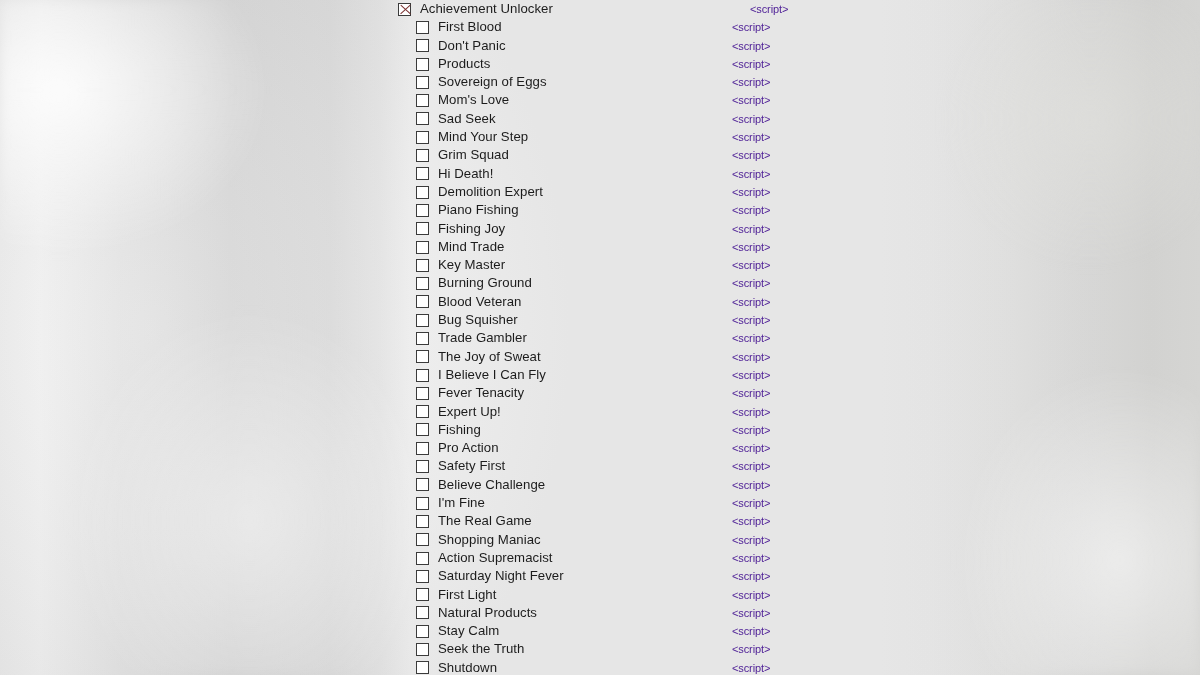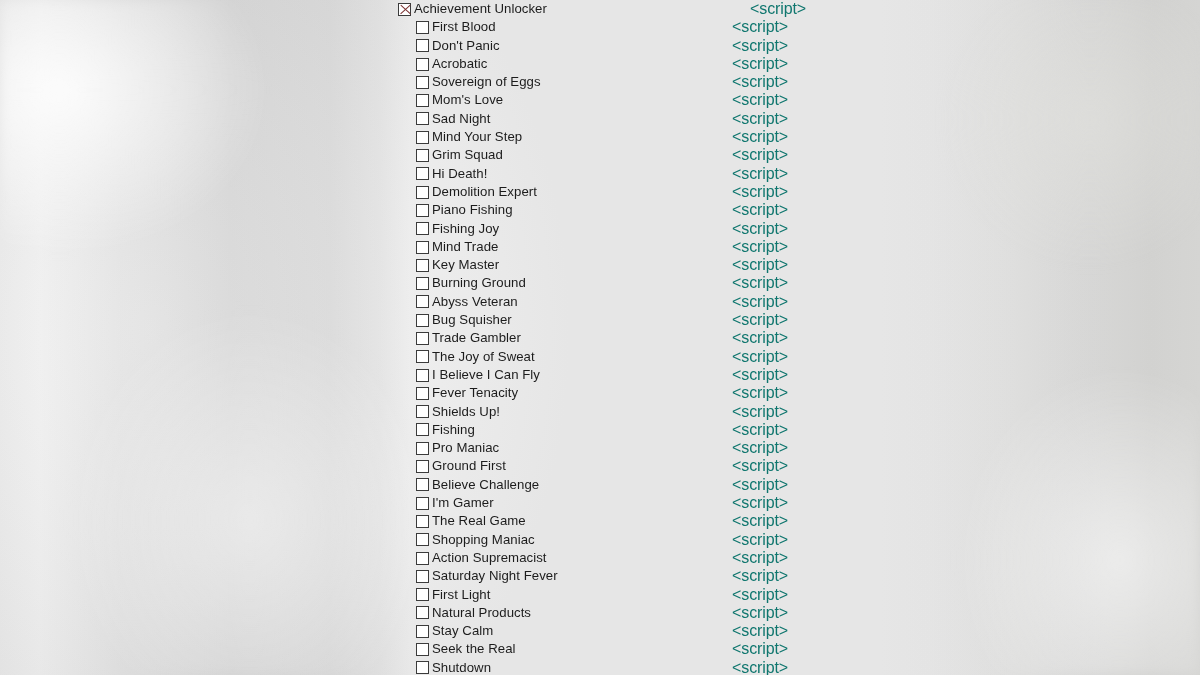--- a/index.html
+++ b/index.html
@@ -93,33 +93,33 @@
     left: 0px;
     top: 5px;
     width: 13px;
     height: 1.3px;
     background: #7a3030;
   }
   .cbox.checked::before { transform: rotate(42deg); }
   .cbox.checked::after  { transform: rotate(-42deg); }
 
   .label {
-    margin-left: 3px;
+    margin-left: 9px;
     font-size: 13.2px;
     color: #1c1c1c;
     letter-spacing: 0.05px;
     line-height: 18.3px;
   }
   .row.root .label { }
 
   .script {
     position: absolute;
     left: 352px;
-    font-size: 16px;
-    color: #0f766e;
+    font-size: 11px;
+    color: #4c1d95;
     line-height: 18.3px;
     letter-spacing: -0.1px;
   }
   .row.child .script { left: 334px; }
 </style>
 </head>
 <body>
 
 <div id="backdrop"></div>
 <div id="backdrop-soft"></div>
@@ -136,36 +136,36 @@
         <span class="label">First Blood</span>
         <span class="script">&lt;script&gt;</span>
       </div>
       <div class="row child">
         <span class="cbox"></span>
         <span class="label">Don't Panic</span>
         <span class="script">&lt;script&gt;</span>
       </div>
       <div class="row child">
         <span class="cbox"></span>
-        <span class="label">Acrobatic</span>
+        <span class="label">Products</span>
         <span class="script">&lt;script&gt;</span>
       </div>
       <div class="row child">
         <span class="cbox"></span>
         <span class="label">Sovereign of Eggs</span>
         <span class="script">&lt;script&gt;</span>
       </div>
       <div class="row child">
         <span class="cbox"></span>
         <span class="label">Mom's Love</span>
         <span class="script">&lt;script&gt;</span>
       </div>
       <div class="row child">
         <span class="cbox"></span>
-        <span class="label">Sad Night</span>
+        <span class="label">Sad Seek</span>
         <span class="script">&lt;script&gt;</span>
       </div>
       <div class="row child">
         <span class="cbox"></span>
         <span class="label">Mind Your Step</span>
         <span class="script">&lt;script&gt;</span>
       </div>
       <div class="row child">
         <span class="cbox"></span>
         <span class="label">Grim Squad</span>
@@ -201,21 +201,21 @@
         <span class="label">Key Master</span>
         <span class="script">&lt;script&gt;</span>
       </div>
       <div class="row child">
         <span class="cbox"></span>
         <span class="label">Burning Ground</span>
         <span class="script">&lt;script&gt;</span>
       </div>
       <div class="row child">
         <span class="cbox"></span>
-        <span class="label">Abyss Veteran</span>
+        <span class="label">Blood Veteran</span>
         <span class="script">&lt;script&gt;</span>
       </div>
       <div class="row child">
         <span class="cbox"></span>
         <span class="label">Bug Squisher</span>
         <span class="script">&lt;script&gt;</span>
       </div>
       <div class="row child">
         <span class="cbox"></span>
         <span class="label">Trade Gambler</span>
@@ -231,46 +231,46 @@
         <span class="label">I Believe I Can Fly</span>
         <span class="script">&lt;script&gt;</span>
       </div>
       <div class="row child">
         <span class="cbox"></span>
         <span class="label">Fever Tenacity</span>
         <span class="script">&lt;script&gt;</span>
       </div>
       <div class="row child">
         <span class="cbox"></span>
-        <span class="label">Shields Up!</span>
+        <span class="label">Expert Up!</span>
         <span class="script">&lt;script&gt;</span>
       </div>
       <div class="row child">
         <span class="cbox"></span>
         <span class="label">Fishing</span>
         <span class="script">&lt;script&gt;</span>
       </div>
       <div class="row child">
         <span class="cbox"></span>
-        <span class="label">Pro Maniac</span>
-        <span class="script">&lt;script&gt;</span>
-      </div>
-      <div class="row child">
-        <span class="cbox"></span>
-        <span class="label">Ground First</span>
+        <span class="label">Pro Action</span>
+        <span class="script">&lt;script&gt;</span>
+      </div>
+      <div class="row child">
+        <span class="cbox"></span>
+        <span class="label">Safety First</span>
         <span class="script">&lt;script&gt;</span>
       </div>
       <div class="row child">
         <span class="cbox"></span>
         <span class="label">Believe Challenge</span>
         <span class="script">&lt;script&gt;</span>
       </div>
       <div class="row child">
         <span class="cbox"></span>
-        <span class="label">I'm Gamer</span>
+        <span class="label">I'm Fine</span>
         <span class="script">&lt;script&gt;</span>
       </div>
       <div class="row child">
         <span class="cbox"></span>
         <span class="label">The Real Game</span>
         <span class="script">&lt;script&gt;</span>
       </div>
       <div class="row child">
         <span class="cbox"></span>
         <span class="label">Shopping Maniac</span>
@@ -296,21 +296,21 @@
         <span class="label">Natural Products</span>
         <span class="script">&lt;script&gt;</span>
       </div>
       <div class="row child">
         <span class="cbox"></span>
         <span class="label">Stay Calm</span>
         <span class="script">&lt;script&gt;</span>
       </div>
       <div class="row child">
         <span class="cbox"></span>
-        <span class="label">Seek the Real</span>
+        <span class="label">Seek the Truth</span>
         <span class="script">&lt;script&gt;</span>
       </div>
       <div class="row child">
         <span class="cbox"></span>
         <span class="label">Shutdown</span>
         <span class="script">&lt;script&gt;</span>
       </div>
     </div>
 </div>
 

